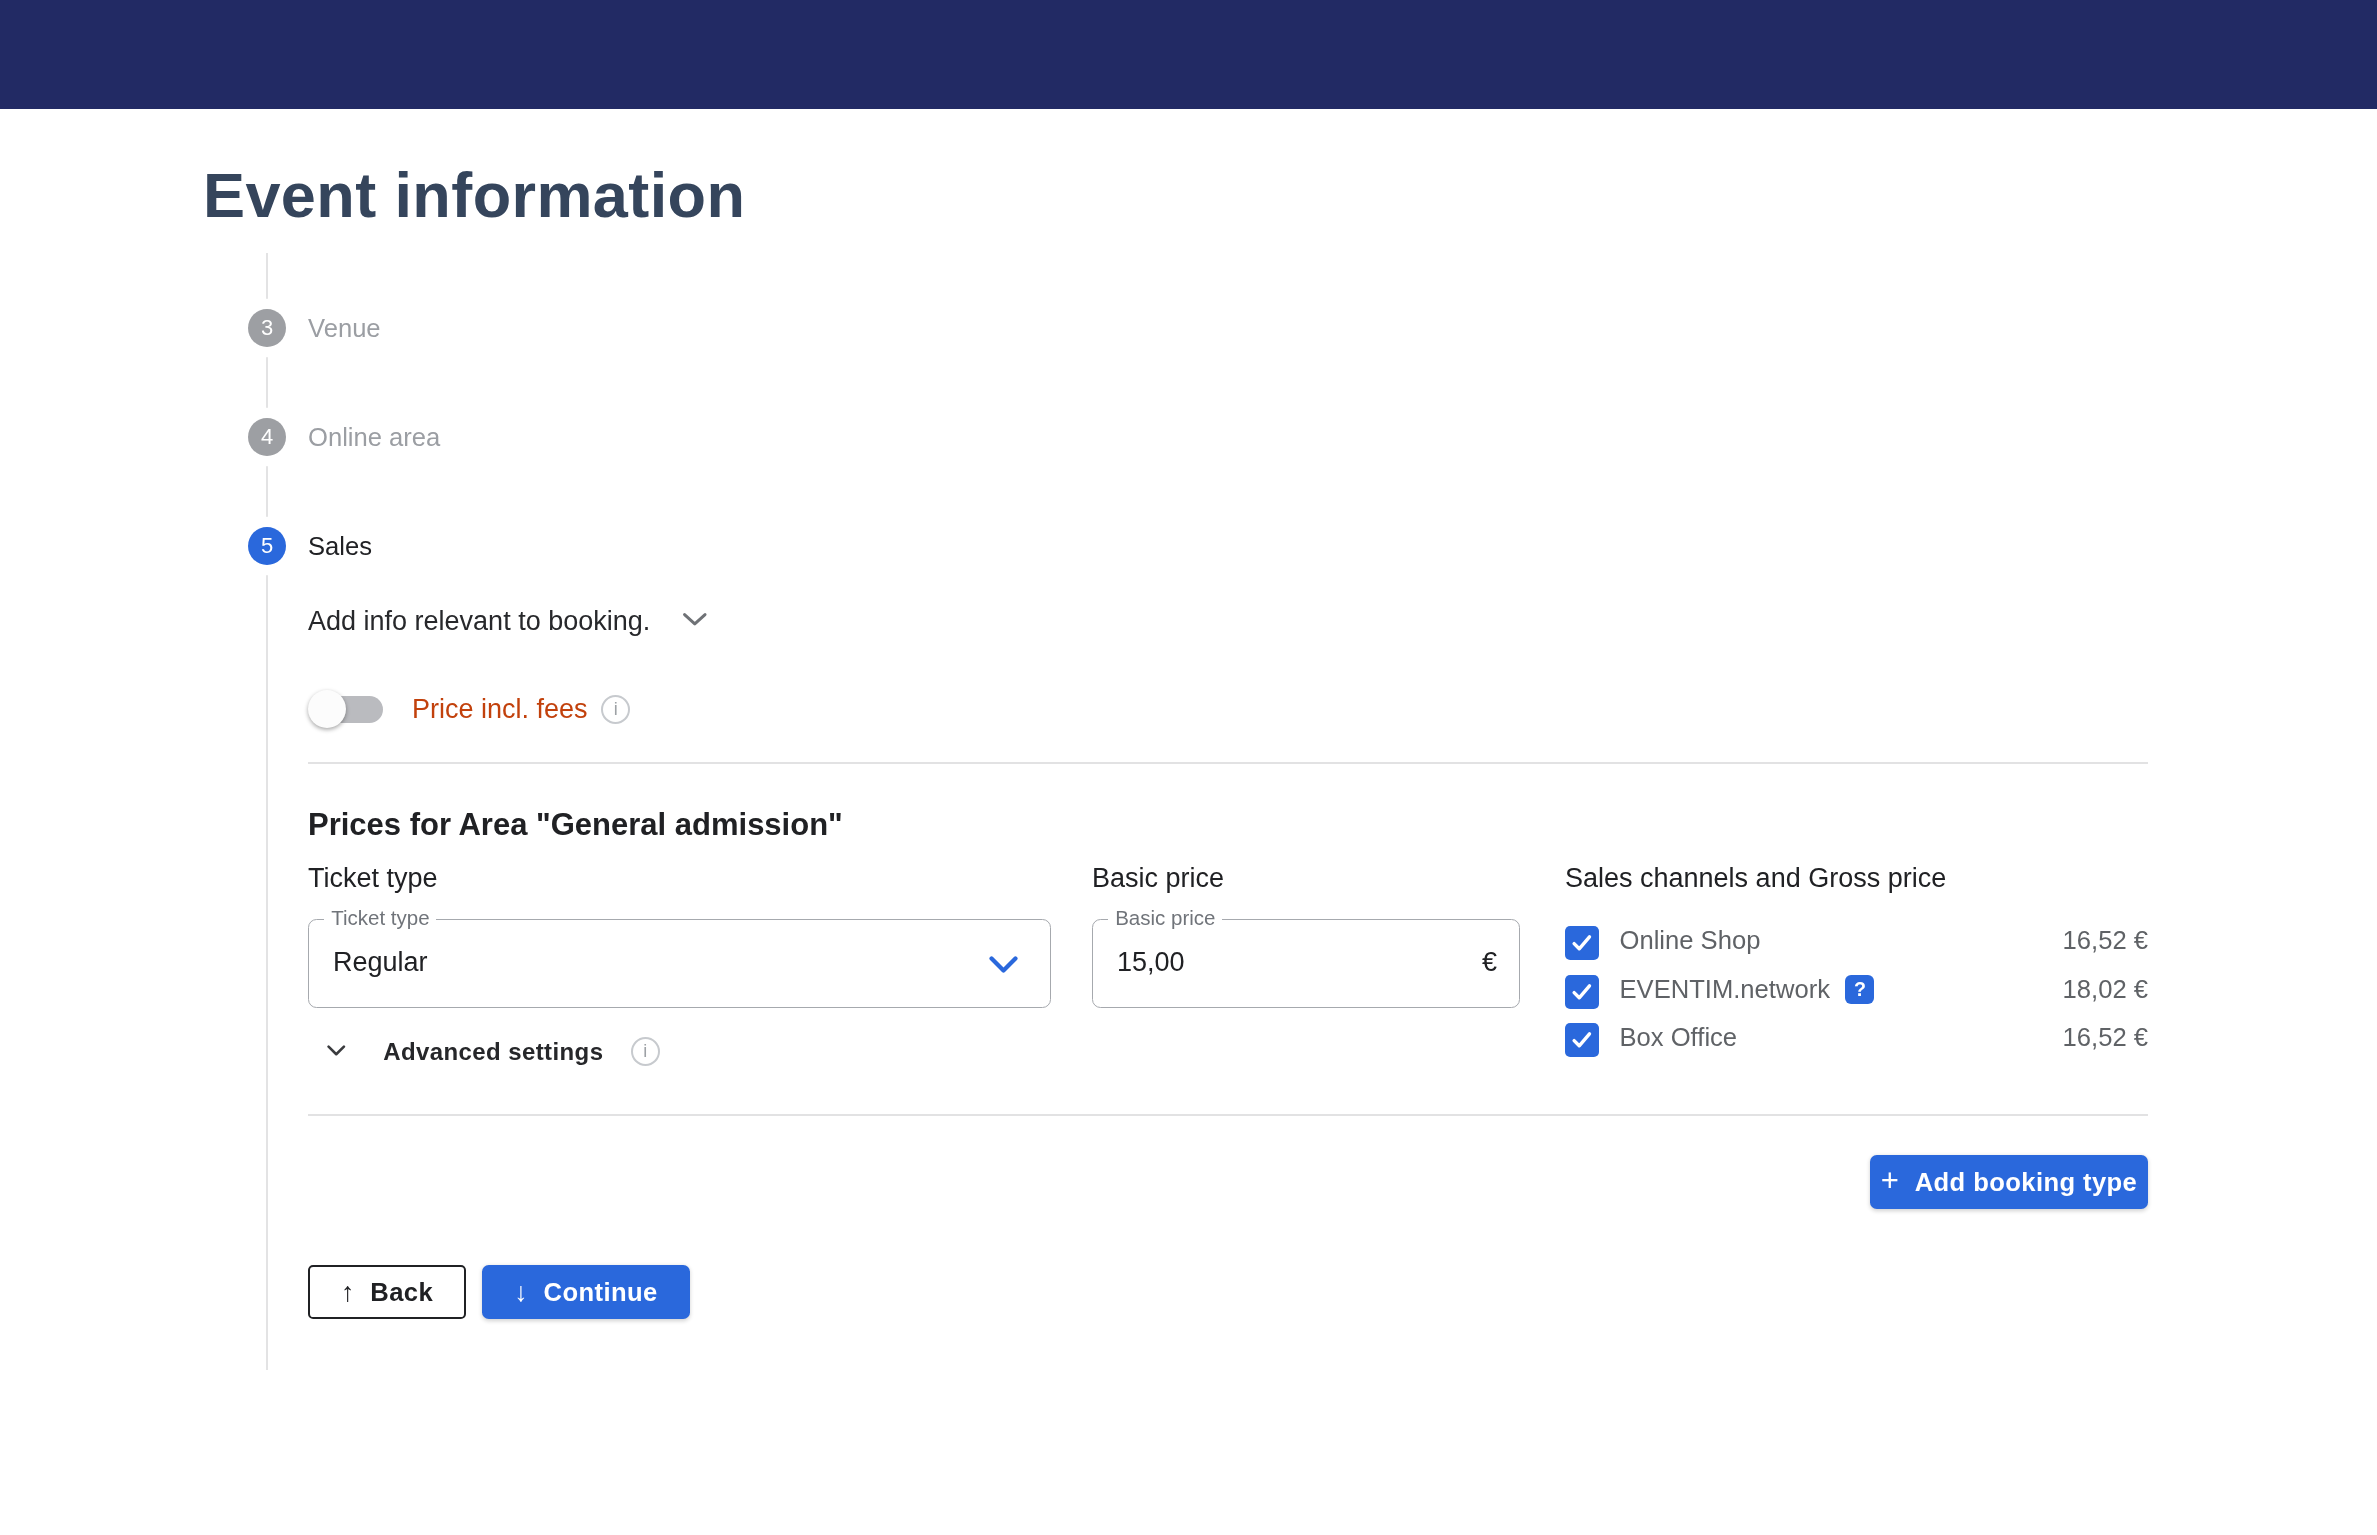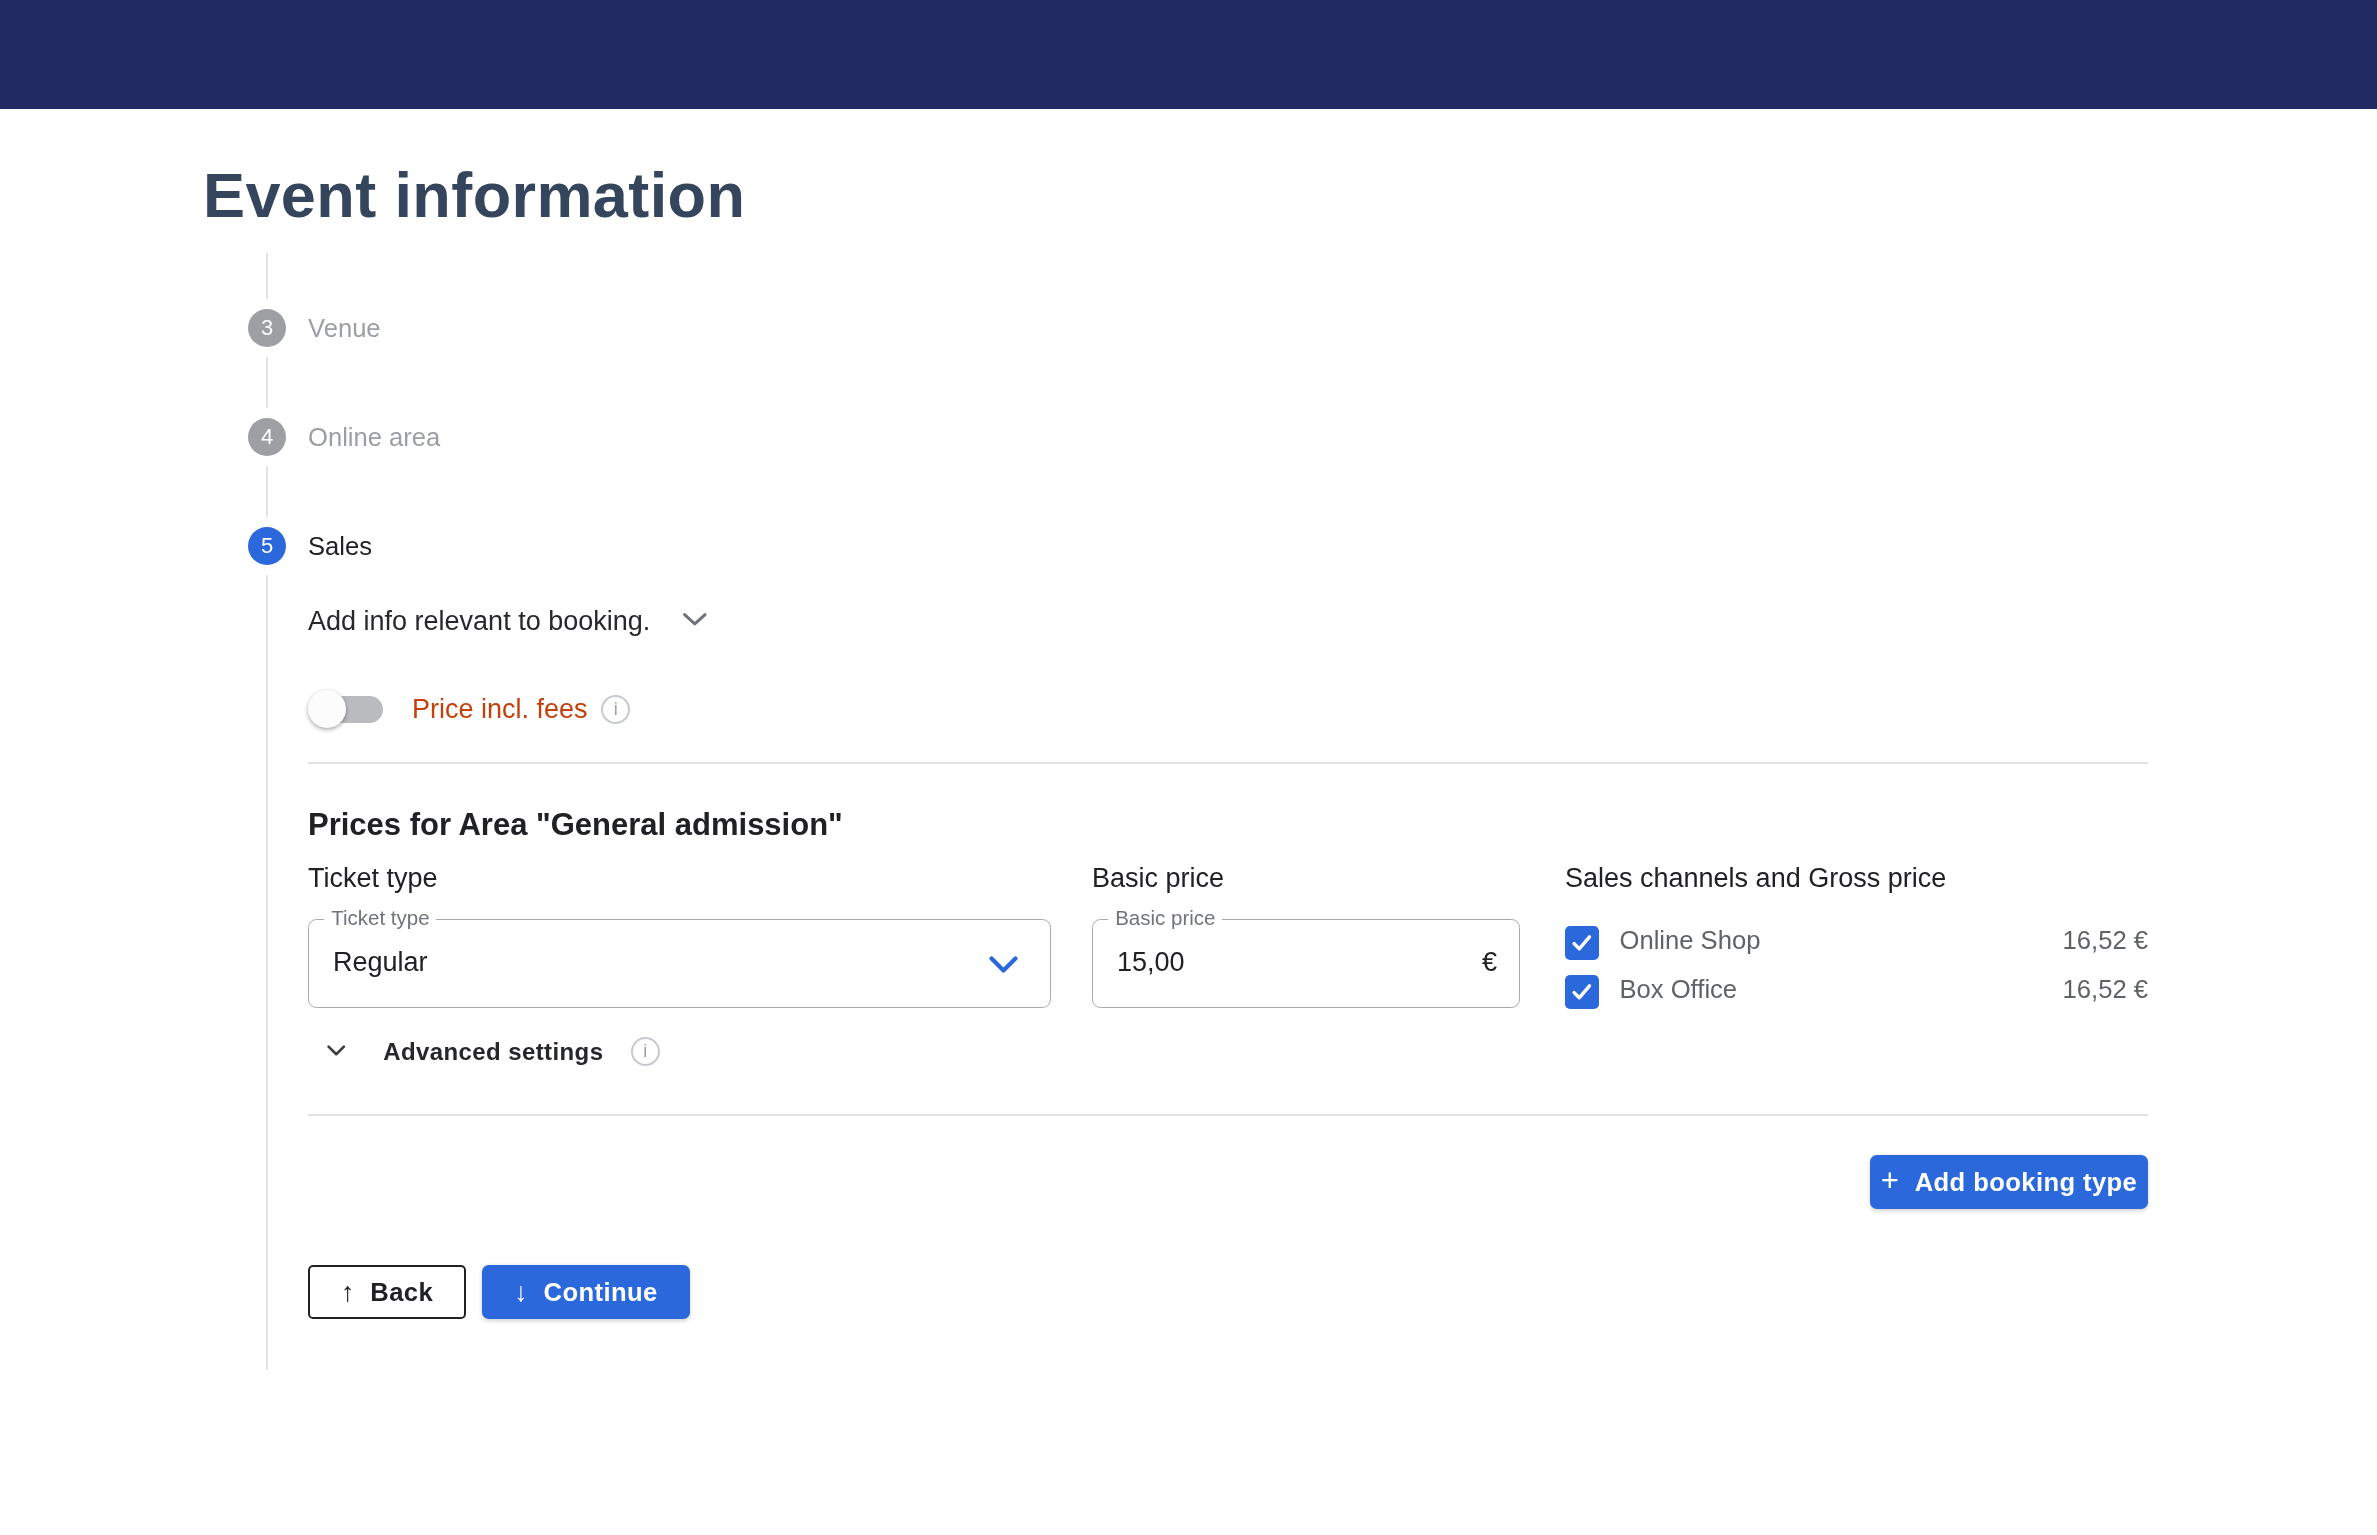--- a/index.html
+++ b/index.html
@@ -174,20 +174,30 @@
     <div class="channel-row">
       <span class="checkbox">
         <svg width="25.6" height="25.6" viewBox="0 0 30 30">
             <path d="M6 16 L12 22 L24 8" fill="none" stroke="#ffffff" stroke-width="4" stroke-linecap="round" stroke-linejoin="round"></path>
           </svg>
       </span>
       <span class="channel-label">Online Shop</span>
       <span class="channel-price">16,52 €</span>
     </div>
 
+    <div class="channel-row">
+      <span class="checkbox">
+        <svg width="25.6" height="25.6" viewBox="0 0 30 30">
+            <path d="M6 16 L12 22 L24 8" fill="none" stroke="#ffffff" stroke-width="4" stroke-linecap="round" stroke-linejoin="round"></path>
+          </svg>
+      </span>
+      <span class="channel-label">EVENTIM.network</span>
+      <span class="help-badge">?</span>
+      <span class="channel-price">18,02 €</span>
+    </div>
 
     <div class="channel-row">
       <span class="checkbox">
         <svg width="25.6" height="25.6" viewBox="0 0 30 30">
             <path d="M6 16 L12 22 L24 8" fill="none" stroke="#ffffff" stroke-width="4" stroke-linecap="round" stroke-linejoin="round"></path>
           </svg>
       </span>
       <span class="channel-label">Box Office</span>
       <span class="channel-price">16,52 €</span>
     </div>

